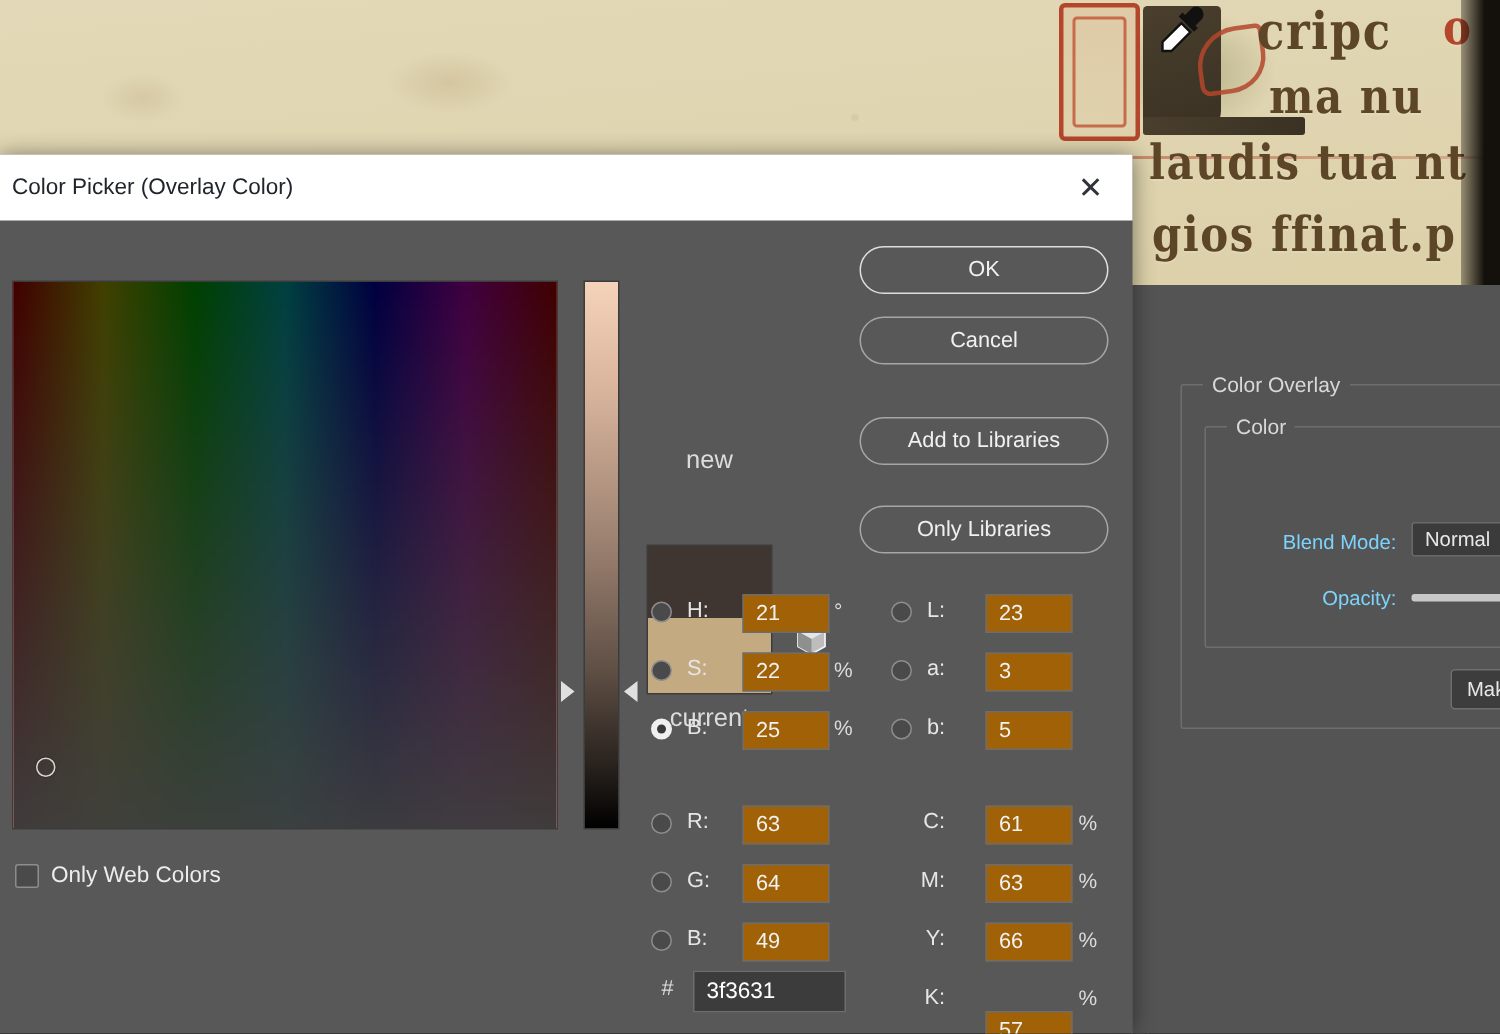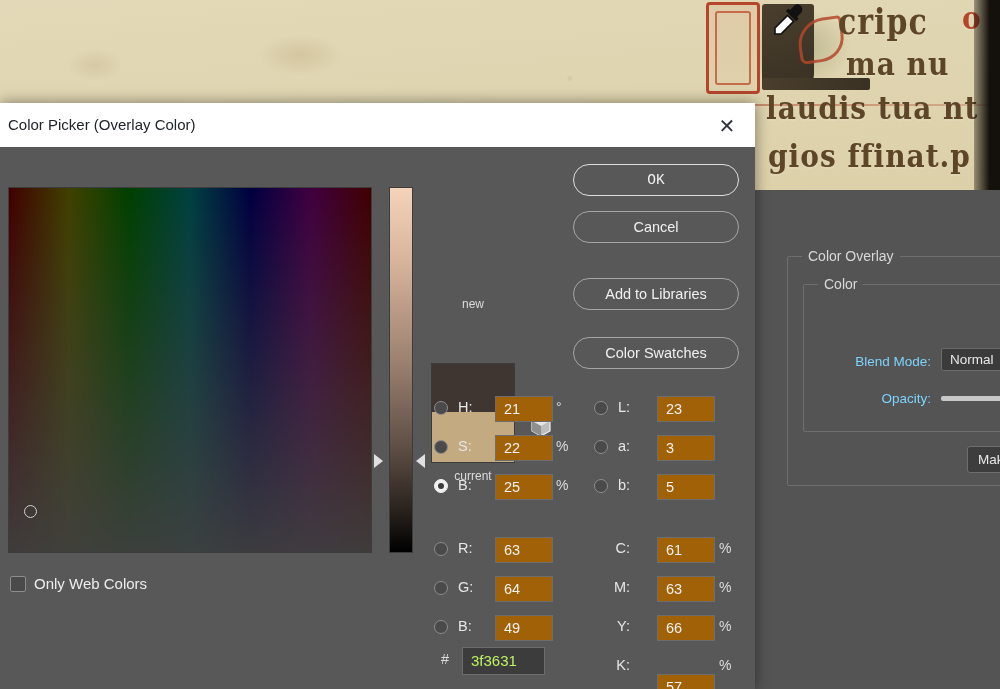--- a/index.html
+++ b/index.html
@@ -170,21 +170,21 @@
   }
   .arrow-left, .arrow-right {
     position: absolute; width: 0; height: 0;
     border-top: 7px solid transparent; border-bottom: 7px solid transparent;
   }
   .arrow-left  { border-left: 9px solid #e0e0e0; }
   .arrow-right { border-right: 9px solid #e0e0e0; }
 
   
   .lbl-new, .lbl-cur {
-    position: absolute; color: #dcdcdc; font-size: 12px; text-align: center; width: 80px;
+    position: absolute; color: #dcdcdc; font-size: 17px; text-align: center; width: 80px;
   }
   .swatch-box {
     position: absolute; left: 431px; top: 216px; width: 84px; height: 100px;
     border: 1px solid #3c3c3c;
   }
   .swatch-new { position: absolute; left: 0; top: 0; right: 0; height: 50px; }
   .swatch-cur { position: absolute; left: 0; bottom: 0; right: 0; height: 50px; }
   .cube-icon { position: absolute; left: 530px; top: 268px; width: 22px; height: 22px; }
   .websafe-icon {
     position: absolute; left: 530px; top: 291px; width: 20px; height: 20px;
@@ -217,23 +217,23 @@
   }
   .nlabel.rt { text-align: right; width: 22px; }
   .nfield {
     position: absolute; width: 58px; height: 26px;
     background: #a16207; border: 1px solid #6d6d6d;
     color: #f2f2f2; font-size: 14.5px; line-height: 24px;
     padding-left: 8px;
   }
   .unit { position: absolute; color: #dcdcdc; font-size: 14px; }
   .hexfield {
-    position: absolute; left: 462px; top: 643px; width: 83px; height: 28px;
+    position: absolute; left: 462px; top: 643px; width: 102px; height: 28px;
     background: #3c3c3c; border: 1px solid #6d6d6d;
-    color: #bef264; font-size: 15px; line-height: 26px; padding-left: 8px;
+    color: #ffffff; font-size: 15px; line-height: 26px; padding-left: 8px;
   }
   .hexsign { position: absolute; left: 441px; top: 647px; color: #dcdcdc; font-size: 14.5px; }
 
   .chk {
     position: absolute; left: 10px; top: 572px; width: 16px; height: 16px;
     background: #4a4a4a; border: 1px solid #8d8d8d; border-radius: 2px;
   }
   .chk-label { position: absolute; left: 34px; top: 571px; color: #ededed; font-size: 15px; }
 
   
@@ -315,24 +315,24 @@
 
       <div class="cube-icon">
         <svg width="22" height="22" viewBox="0 0 22 22">
           <path d="M11 1 20 6v10l-9 5-9-5V6z" fill="#bdbdbd" stroke="#f0f0f0" stroke-width="1.2"></path>
           <path d="M11 1 20 6l-9 5-9-5z" fill="#e6e6e6"></path>
           <path d="M11 11v10l-9-5V6z" fill="#8f8f8f"></path>
         </svg>
       </div>
       <div class="websafe-icon"></div>
 
-      <div class="pill primary" style="left:573px; top:17px;font-family:Liberation Mono, monospace;">OK</div>
+      <div class="pill primary" style="left:573px; top:17px;">OK</div>
       <div class="pill" style="left:573px; top:64px;">Cancel</div>
       <div class="pill" style="left:573px; top:131px;">Add to Libraries</div>
-      <div class="pill" style="left:573px; top:190px;">Color Swatches</div>
+      <div class="pill" style="left:573px; top:190px;">Only Libraries</div>
 
       <div class="radio" style="left:434px; top:254px;"></div>
       <span class="nlabel" style="left:458px; top:252px;">H:</span>
       <div class="nfield" style="left:495px; top:249px;">21</div>
       <span class="unit" style="left:556px; top:252px;">°</span>
 
       <div class="radio" style="left:434px; top:293px;"></div>
       <span class="nlabel" style="left:458px; top:291px;">S:</span>
       <div class="nfield" style="left:495px; top:288px;">22</div>
       <span class="unit" style="left:556px; top:291px;">%</span>

